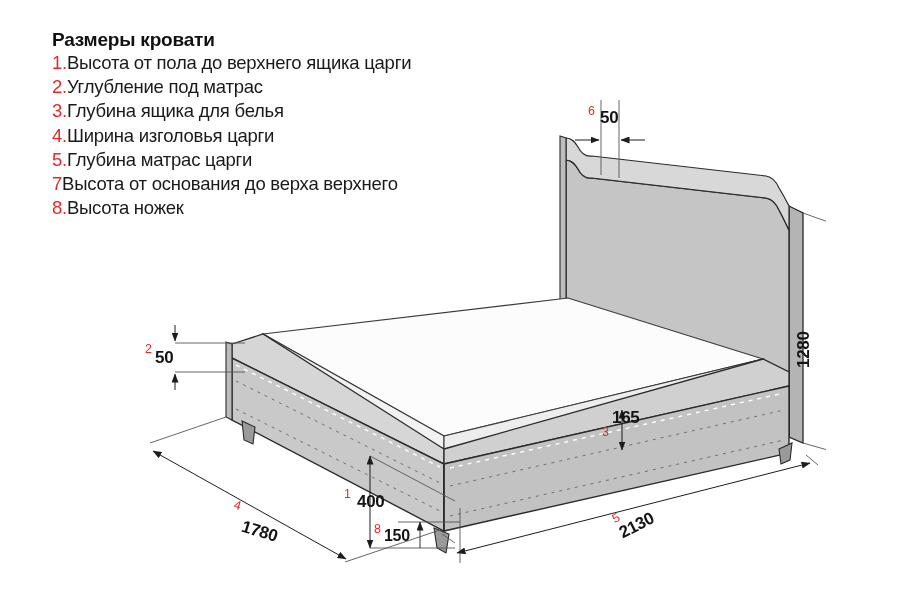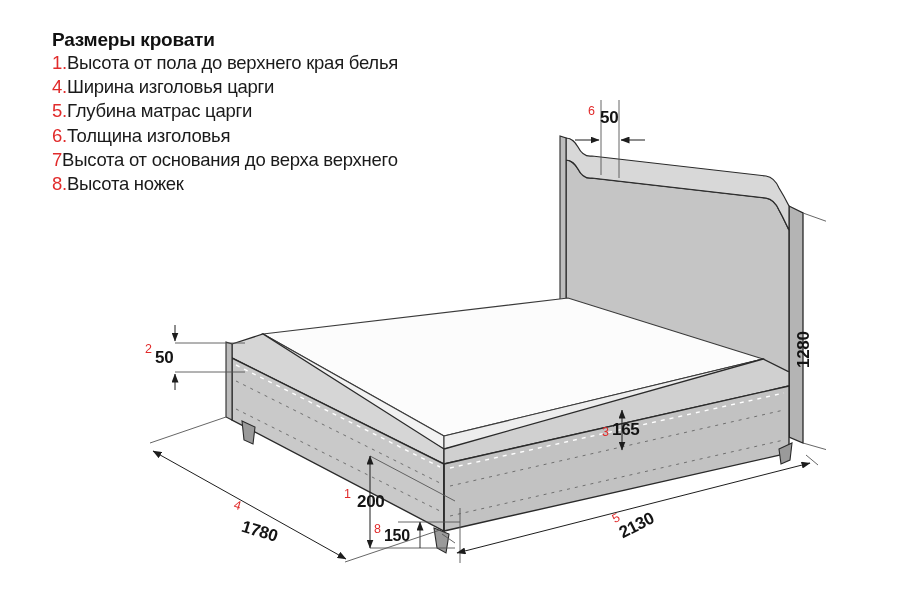--- a/index.html
+++ b/index.html
@@ -76,24 +76,25 @@
   }
 </style>
 </head>
 <body>
 
 <div id="page">
 
   <div id="legend">
     <div id="legend-title">Размеры кровати</div>
 
-    <div class="legend-row"><span class="legend-num">1.</span><span>Высота от пола до верхнего края белья</span></div>
+    <div class="legend-row"><span class="legend-num">1.</span><span>Высота от пола до верхнего ящика царги</span></div>
+    <div class="legend-row"><span class="legend-num">2.</span><span>Углубление под матрас</span></div>
+    <div class="legend-row"><span class="legend-num">3.</span><span>Глубина ящика для белья</span></div>
     <div class="legend-row"><span class="legend-num">4.</span><span>Ширина изголовья царги</span></div>
     <div class="legend-row"><span class="legend-num">5.</span><span>Глубина матрас царги</span></div>
-    <div class="legend-row"><span class="legend-num">6.</span><span>Толщина изголовья</span></div>
     <div class="legend-row"><span class="legend-num">7</span><span>Высота от основания до верха верхнего</span></div>
     <div class="legend-row"><span class="legend-num">8.</span><span>Высота ножек</span></div>
   </div>
 
   <svg id="drawing" width="910" height="607" viewBox="0 0 910 607">
 
     <defs>
       <marker id="arrHead" markerWidth="9" markerHeight="7" refX="8.5" refY="3.5" orient="auto" markerUnits="userSpaceOnUse">
         <polygon points="0,0 9,3.5 0,7" fill="#1d1d1d"></polygon>
       </marker>
@@ -222,24 +223,24 @@
   <div class="dim-idx" style="left:588px; top:104px;">6</div>
   <div class="dim-label" style="left:600px; top:108px;">50</div>
 
   <div class="dim-idx" style="left:145px; top:342px;">2</div>
   <div class="dim-label" style="left:155px; top:348px;">50</div>
 
   <div class="dim-idx" style="left:830px; top:297px;">7</div>
   <div class="dim-label rot-v" style="left:814px; top:348px;">1280</div>
 
   <div class="dim-idx" style="left:602px; top:425px;">3</div>
-  <div class="dim-label" style="left:612px; top:420px;text-align:center;">165</div>
+  <div class="dim-label" style="left:612px; top:408px;text-align:center;">165</div>
 
   <div class="dim-idx" style="left:344px; top:487px;">1</div>
-  <div class="dim-label" style="left:357px; top:492px;">200</div>
+  <div class="dim-label" style="left:357px; top:492px;">400</div>
 
   <div class="dim-idx" style="left:374px; top:522px;">8</div>
   <div class="dim-label" style="left:384px; top:527px; font-size:16px;">150</div>
 
   <div class="dim-idx rot-p18" style="left:232px; top:497px;">4</div>
   <div class="dim-label rot-p18" style="left:239px; top:516px;">1780</div>
 
   <div class="dim-idx rot-n28" style="left:616px; top:512px;">5</div>
   <div class="dim-label rot-n28" style="left:625px; top:523px;">2130</div>
 

